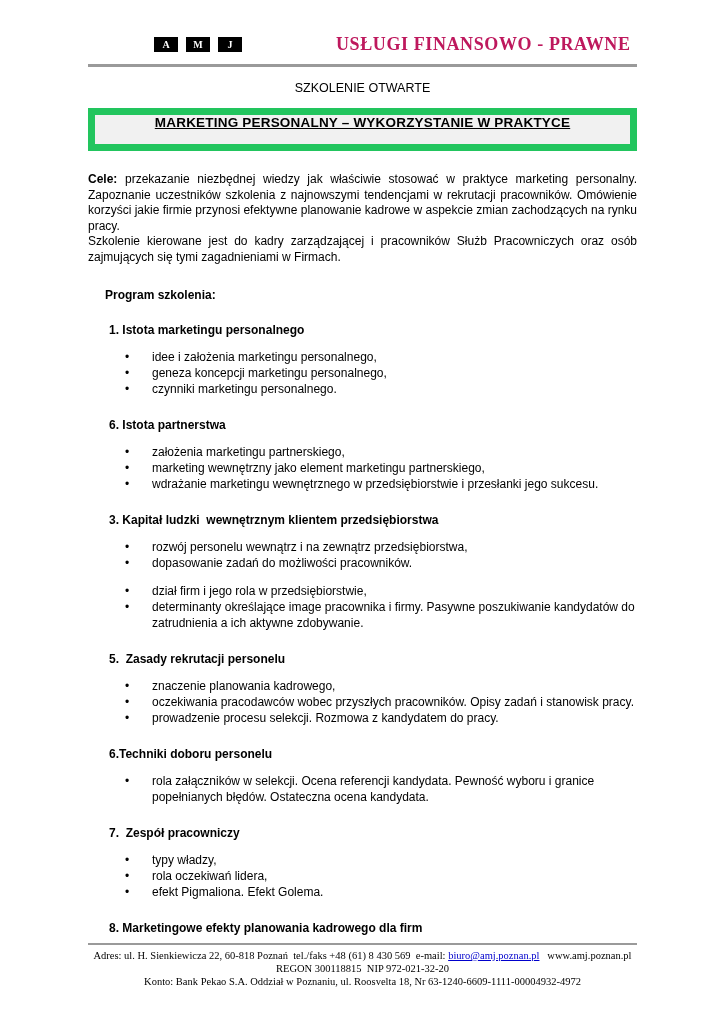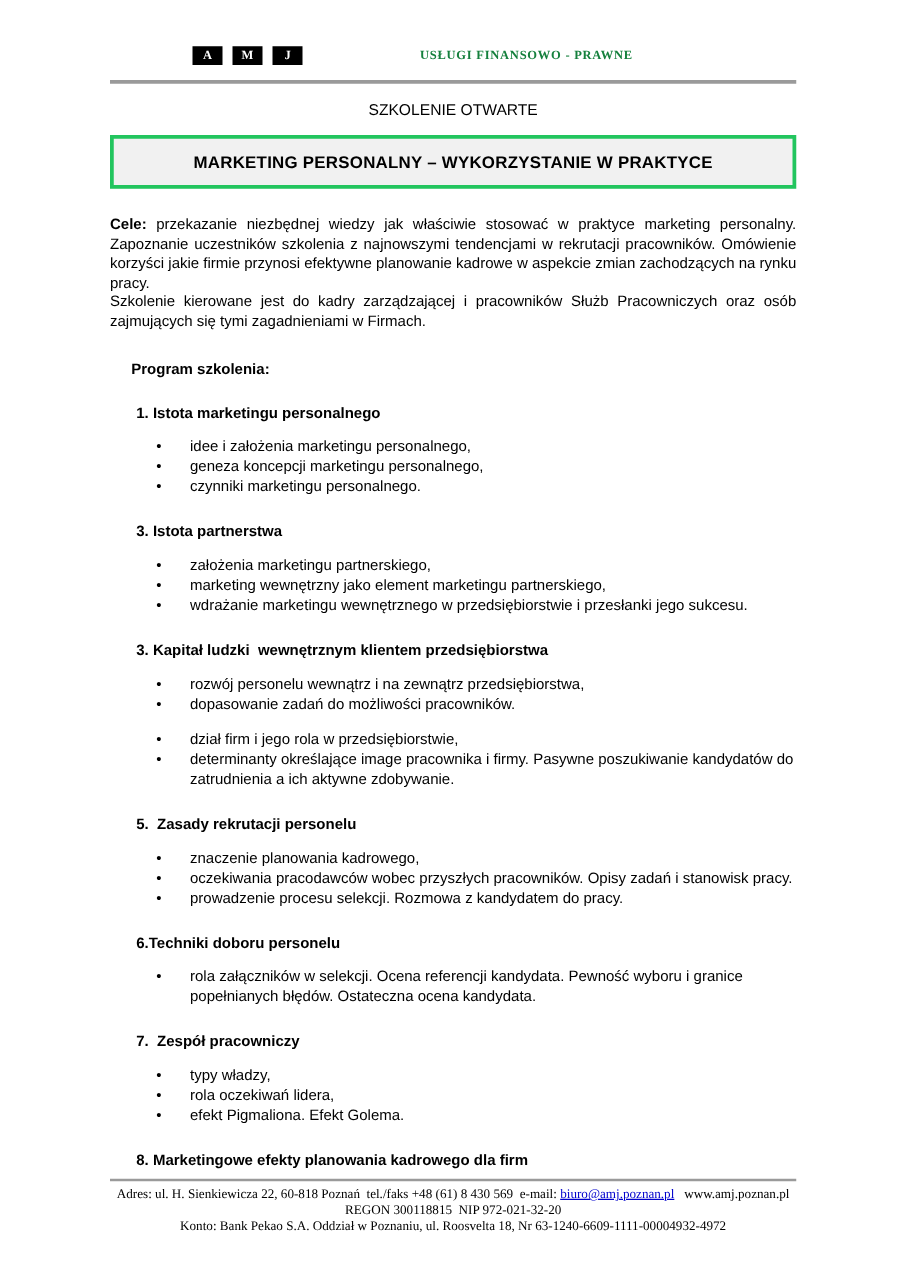--- a/index.html
+++ b/index.html
@@ -13,30 +13,30 @@
   
   .hdr { display:flex; align-items:center; height:17px; }
   .logo { display:flex; gap:8px; margin-left:66px; }
   .logo-box {
     width:24px; height:15px; background:#000; color:#fff;
     font-family:"Liberation Serif", serif; font-weight:bold; font-size:10px;
     display:flex; align-items:center; justify-content:center;
   }
   .tagline {
     margin-left:94px; font-family:"Liberation Serif", serif; font-weight:bold;
-    font-size:10px; letter-spacing:0.6px; color:#15803d; white-space:nowrap;
+    font-size:18px; letter-spacing:0.6px; color:#be185d; white-space:nowrap;
   }
   .rule { background:#9a9a9a; }
   .rule-top { height:3px; margin-top:11px; }
 
   .subtitle { text-align:center; font-size:12.5px; margin-top:14px; }
 
   .title-box {
-    margin-top:13px; border:3px solid #22c55e; background:#f1f1f1;
-    height:43px; display:flex; align-items:center; justify-content:center;
+    margin-top:13px; border:7px solid #22c55e; background:#f1f1f1;
+    height:43px; display:flex; align-items:flex-start; justify-content:center;text-decoration:underline;
   }
   .title-box span { font-weight:bold; font-size:13.5px; letter-spacing:0.2px; }
 
   .intro { margin-top:21px; font-size:12px; line-height:15.5px; text-align:justify; }
   .intro .block { display:block; text-align:justify; }
 
   .prog-label { margin-top:23px; font-size:12px; font-weight:bold;padding-left:17px; }
 
   .sec-title { margin-top:21px; font-size:12px; font-weight:bold; white-space:pre-wrap;margin-left:21px; }
   .bullets { list-style:none; margin-top:12px; padding-left:37px; }
@@ -93,21 +93,21 @@
           <span class="btxt">geneza koncepcji marketingu personalnego,</span>
         </li>
       <li class="bullet">
           <span class="dot">•</span>
           <span class="btxt">czynniki marketingu personalnego.</span>
         </li>
     </ul>
   </section>
 
   <section>
-    <h3 class="sec-title">3. Istota partnerstwa</h3>
+    <h3 class="sec-title">6. Istota partnerstwa</h3>
     <ul class="bullets">
       <li class="bullet">
           <span class="dot">•</span>
           <span class="btxt">założenia marketingu partnerskiego,</span>
         </li>
       <li class="bullet">
           <span class="dot">•</span>
           <span class="btxt">marketing wewnętrzny jako element marketingu partnerskiego,</span>
         </li>
       <li class="bullet">

